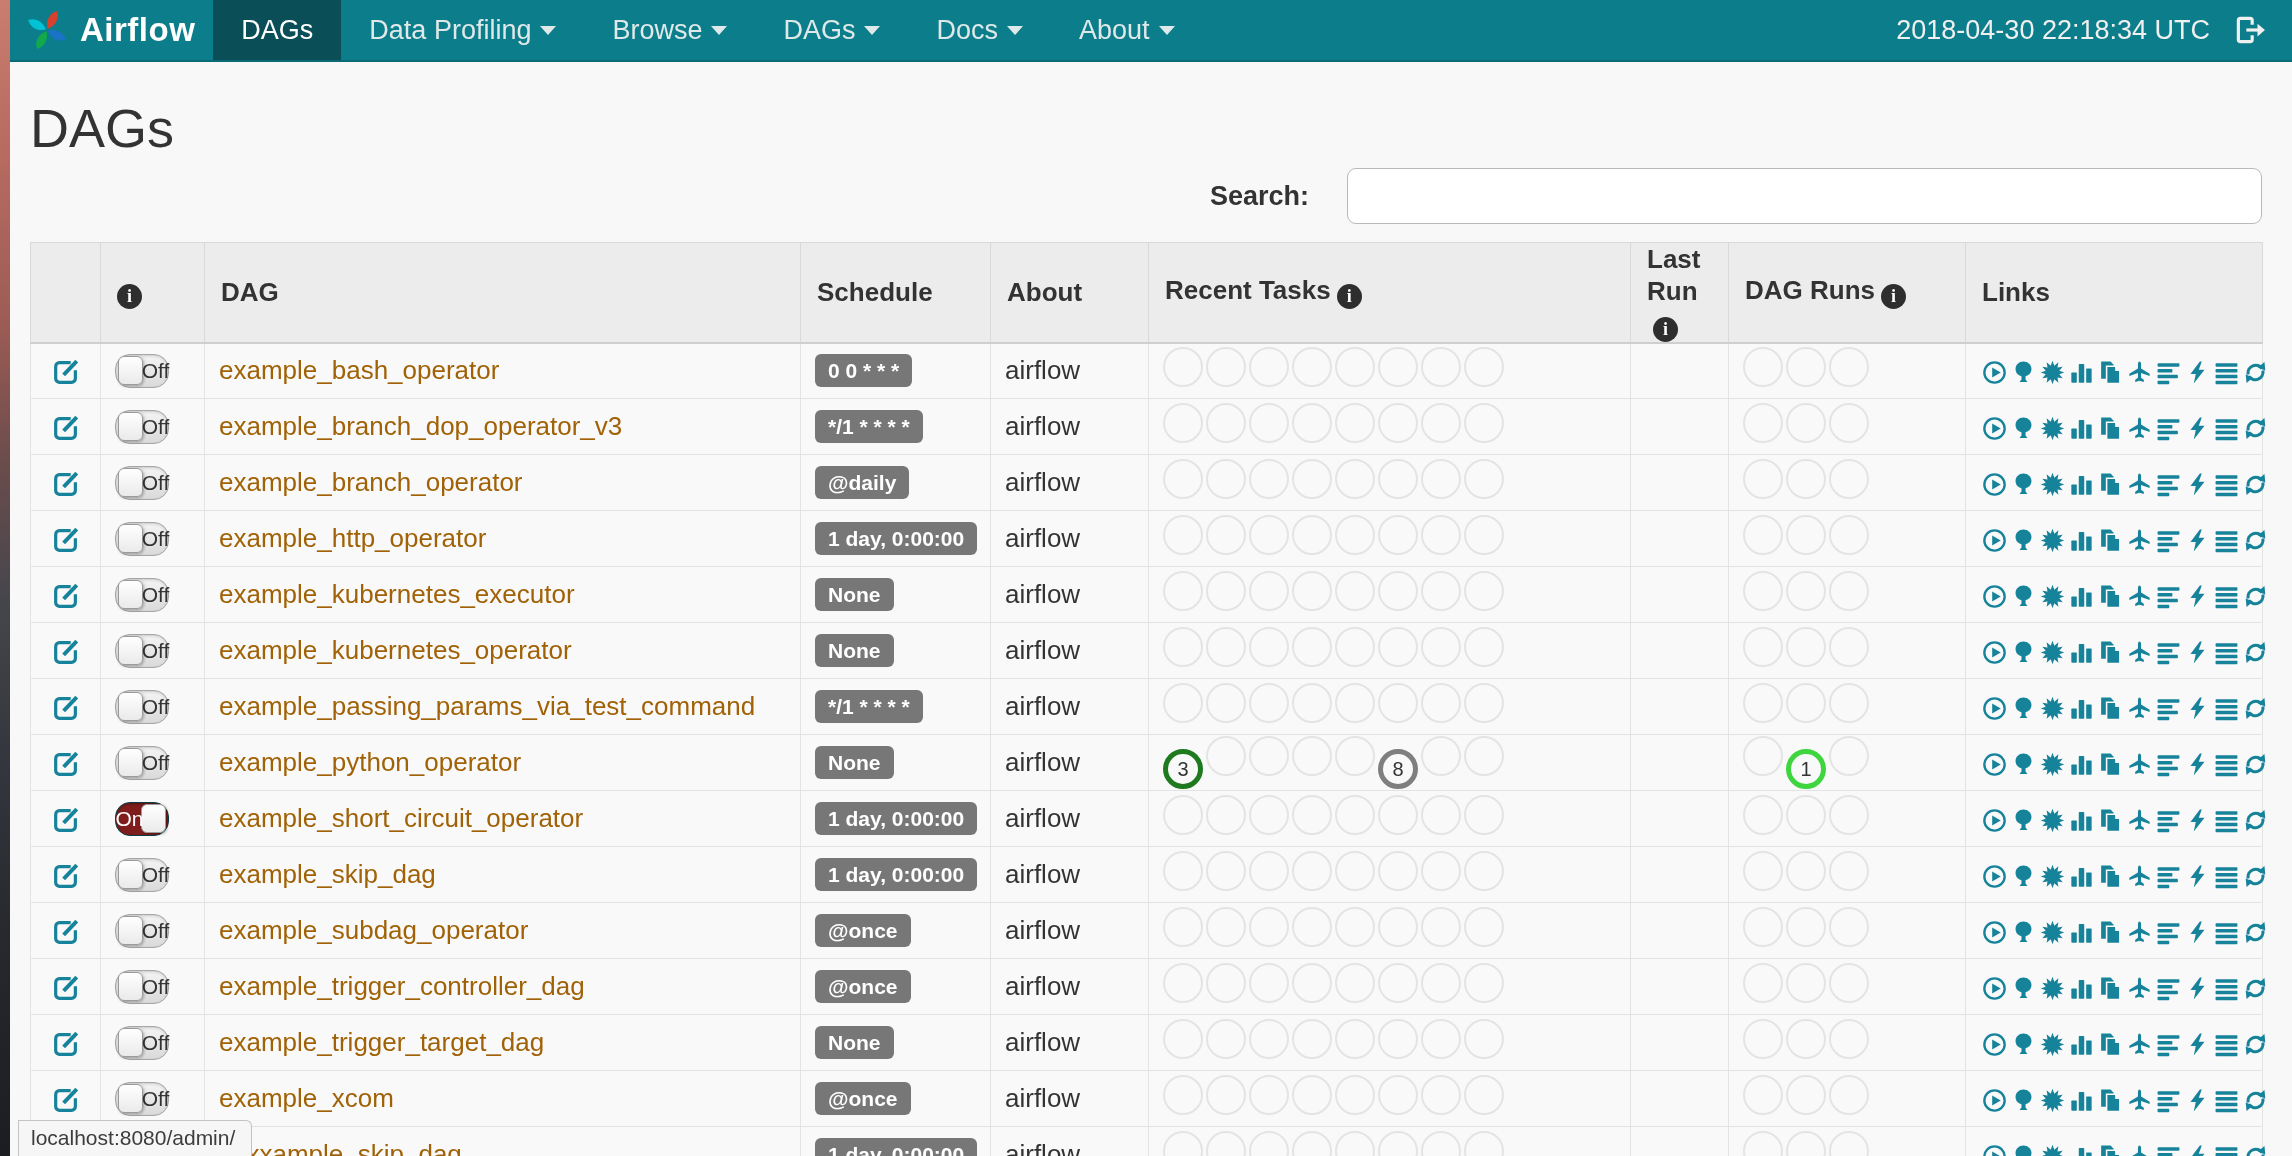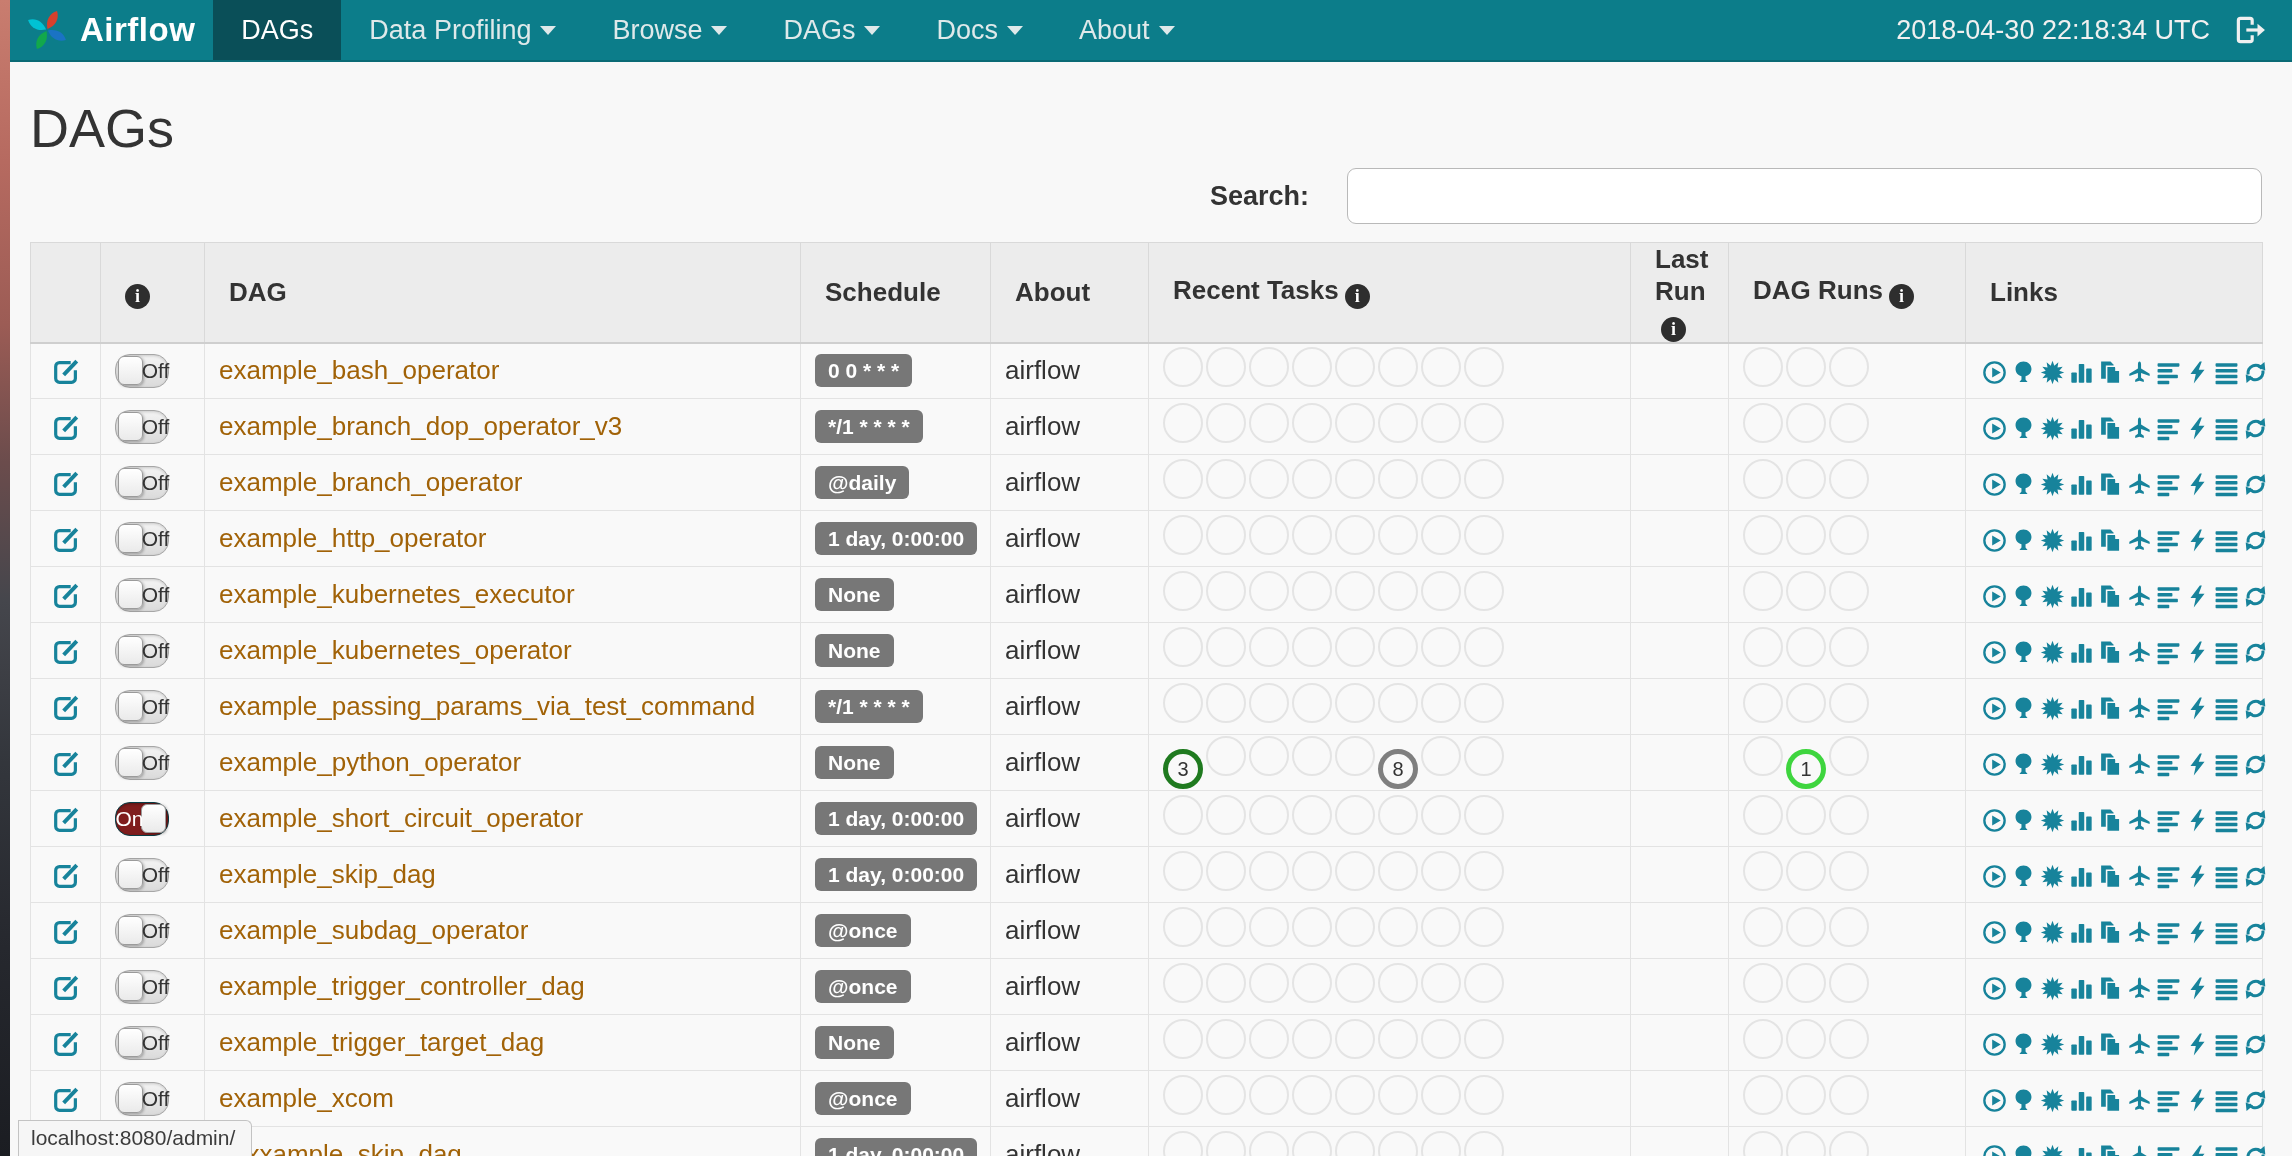--- a/index.html
+++ b/index.html
@@ -41,21 +41,21 @@
   .search-row { display:flex; justify-content:flex-end; align-items:center; margin-top:10px;gap:24px; }
   .search-label { font-size:27px; font-weight:bold; margin-right:14px; }
   .search-input {
     width:915px; height:56px; border:1px solid #b9b9b9; border-radius:9px; background:#fff;
     font-size:26px; padding:0 18px; font-family:"Liberation Sans", sans-serif; color:#333; outline:none;
   }
 
   
   table.dags { border-collapse:collapse; table-layout:fixed; width:2232px; margin-top:18px; font-size:26px; }
   table.dags th {
-    background:#ececec; height:72px; font-weight:bold; text-align:left; padding:0 24px;
+    background:#ececec; height:72px; font-weight:bold; text-align:left; padding:0 16px;
     border:1px solid #d9d9d9; border-bottom:2px solid #cfcfcf; vertical-align:middle;
   }
   table.dags td {
     height:56px; padding:0 14px; border:1px solid #e3e3e3; vertical-align:middle; background:#f9f9f9;
   }
   th.links-h { text-align:center; }
   th .two-line { line-height:32px; }
 
   .info-badge {
     display:inline-flex; align-items:center; justify-content:center;

